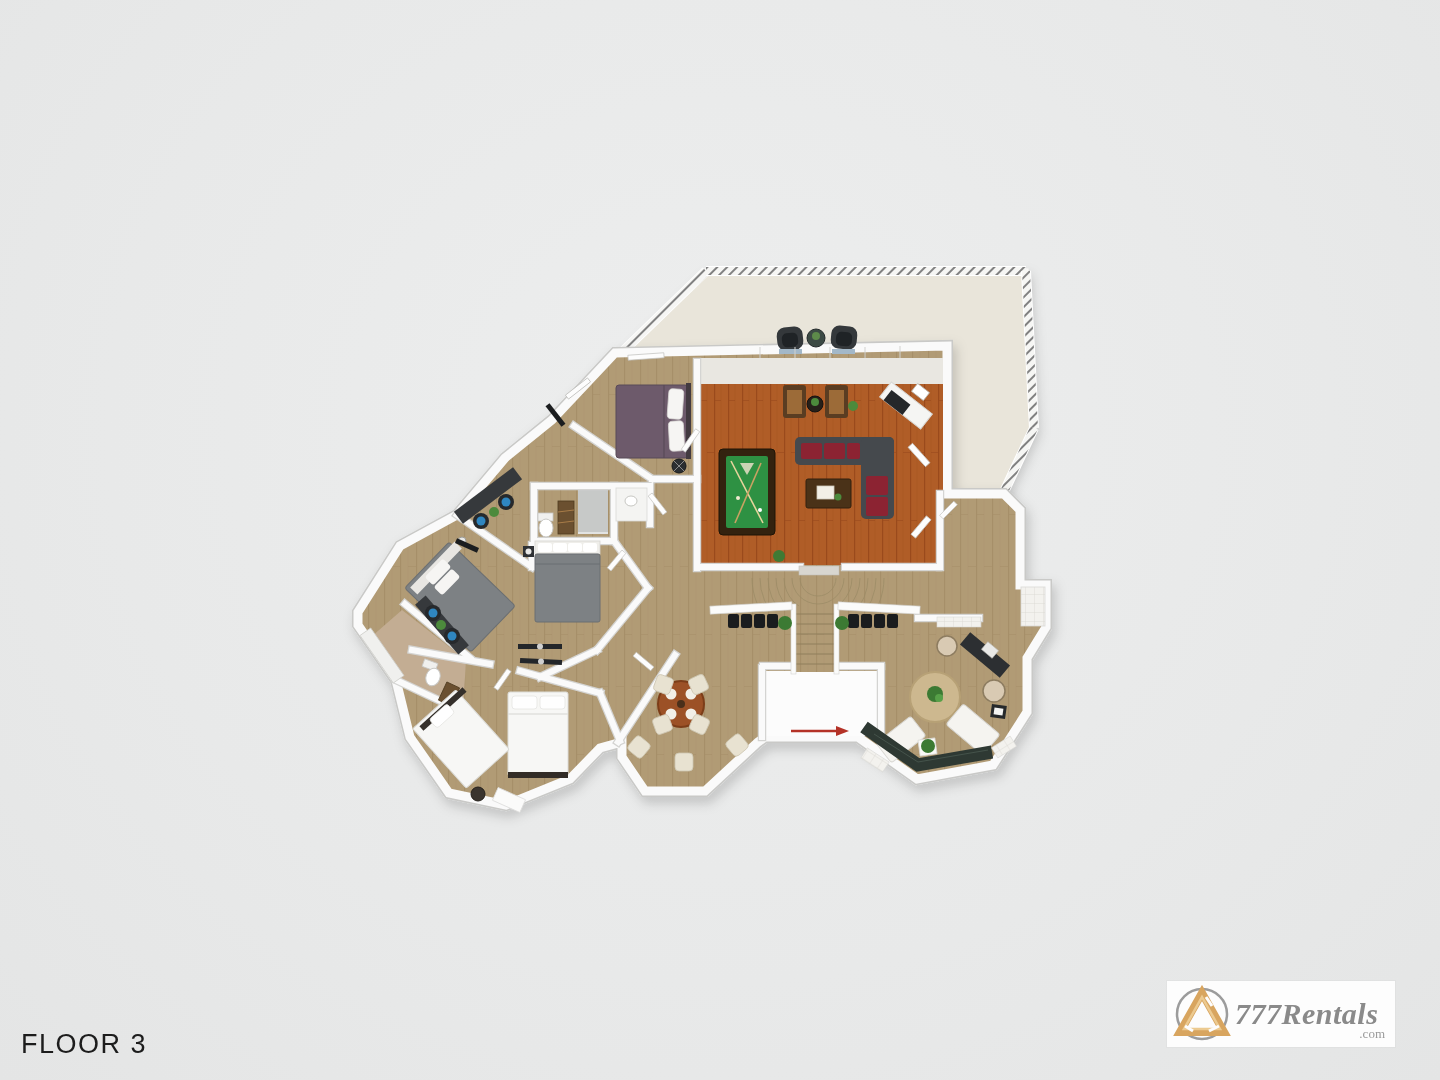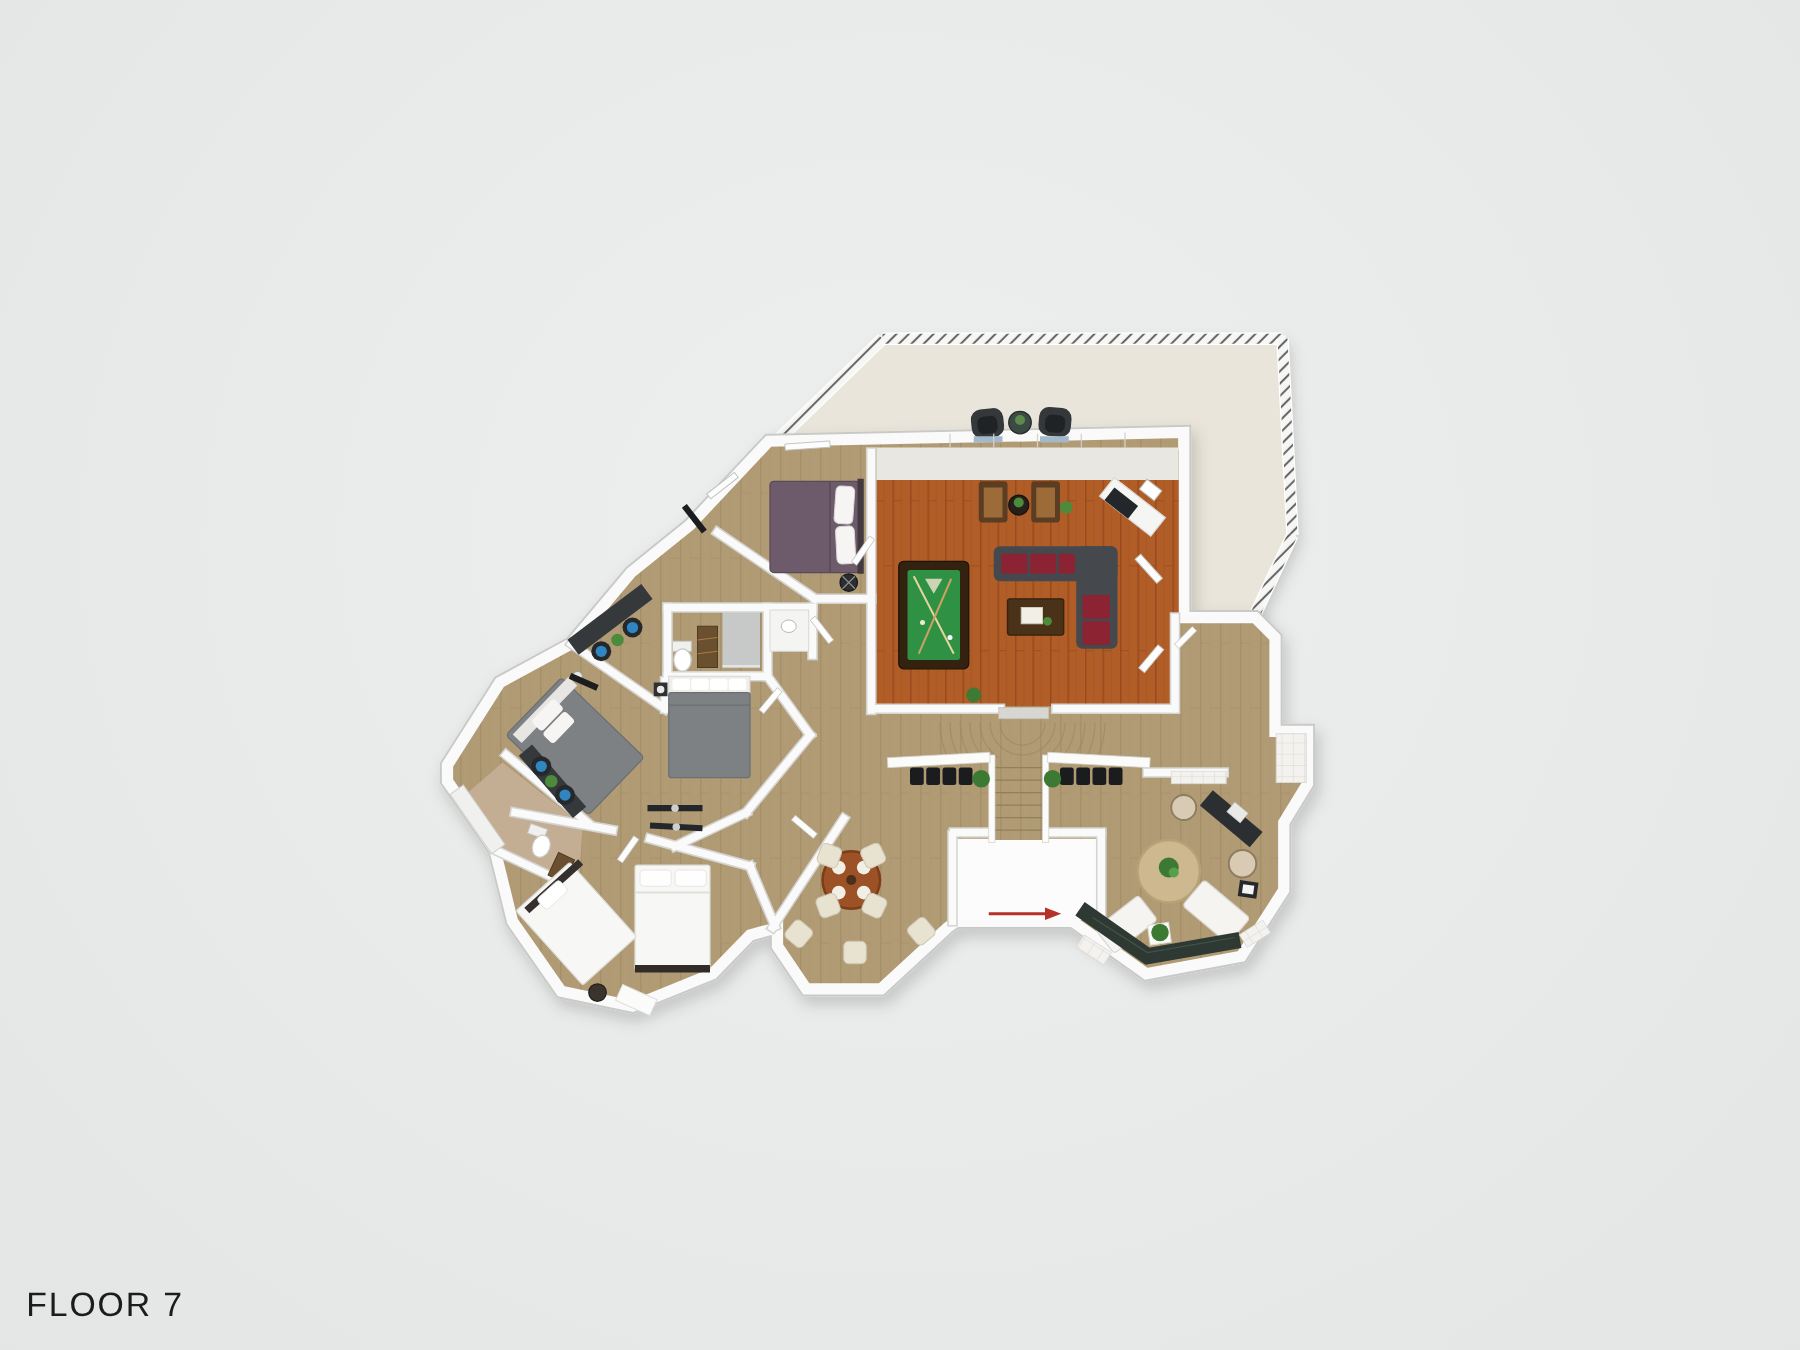--- a/index.html
+++ b/index.html
@@ -294,16 +294,28 @@
         <rect x="1021" y="587" width="24" height="39" fill="url(#tile)" stroke="#d9d9d6" stroke-width="0.8"></rect>
         <rect x="688" y="428" width="5" height="25" fill="#fdfdfd" stroke="#c6c6c3" stroke-width="0.7" transform="rotate(35 690.5 440.5)"></rect>
         <rect x="655" y="492" width="5" height="24" fill="#fdfdfd" stroke="#c6c6c3" stroke-width="0.7" transform="rotate(-38 657.5 504)"></rect>
         <rect x="614" y="549" width="5" height="23" fill="#fdfdfd" stroke="#c6c6c3" stroke-width="0.7" transform="rotate(40 616.5 560.5)"></rect>
         <rect x="500" y="668" width="5" height="23" fill="#fdfdfd" stroke="#c6c6c3" stroke-width="0.7" transform="rotate(35 502.5 679.5)"></rect>
         <rect x="641" y="650" width="5" height="23" fill="#fdfdfd" stroke="#c6c6c3" stroke-width="0.7" transform="rotate(-50 643.5 661.5)"></rect>
         <rect x="946" y="500" width="5" height="20" fill="#fdfdfd" stroke="#c6c6c3" stroke-width="0.7" transform="rotate(45 948.5 510)"></rect>
       </g>
   </svg>
 
-  <div class="floor-label">FLOOR 7</div>
-
+  <div class="floor-label">FLOOR 3</div>
+
+  <div class="logo-badge">
+    <svg class="mark" width="58" height="58" viewBox="0 0 58 58">
+      <circle cx="29" cy="29" r="25" fill="none" stroke-width="2.5" stroke="#9c9c9c"></circle>
+      <polygon points="29,8 51,47 7,47" fill="none" stroke-width="8" stroke-linejoin="miter" stroke="#d8a55f"></polygon>
+      <polygon points="29,12 47,44 11,44" fill="none" stroke-width="2.5" stroke-linejoin="miter" stroke="#ecca90"></polygon>
+      <line x1="33" y1="12" x2="39" y2="21" stroke="#fdfdfd" stroke-width="3"></line>
+      <line x1="46" y1="41" x2="36" y2="46" stroke="#fdfdfd" stroke-width="3"></line>
+      <line x1="12" y1="41" x2="20" y2="46" stroke="#fdfdfd" stroke-width="3"></line>
+    </svg>
+    <span class="logo-text">777Rentals</span>
+    <span class="logo-tld">.com</span>
+  </div>
 
 </div>
 
 </body></html>

